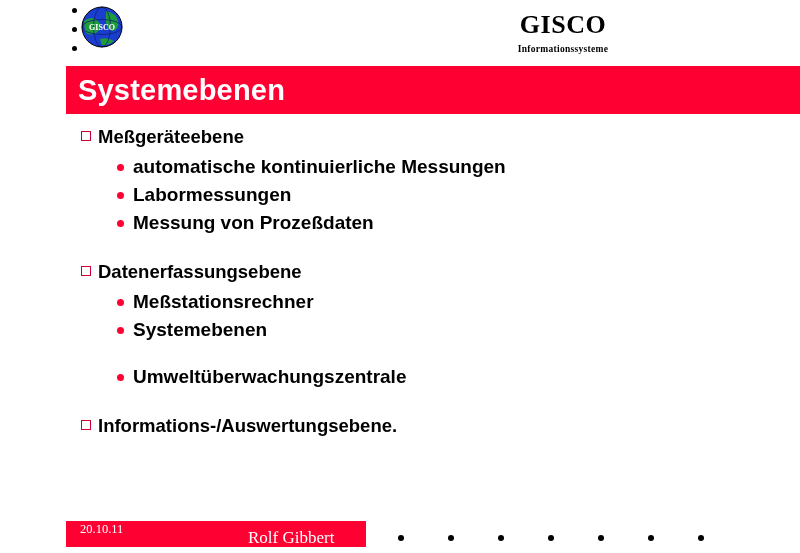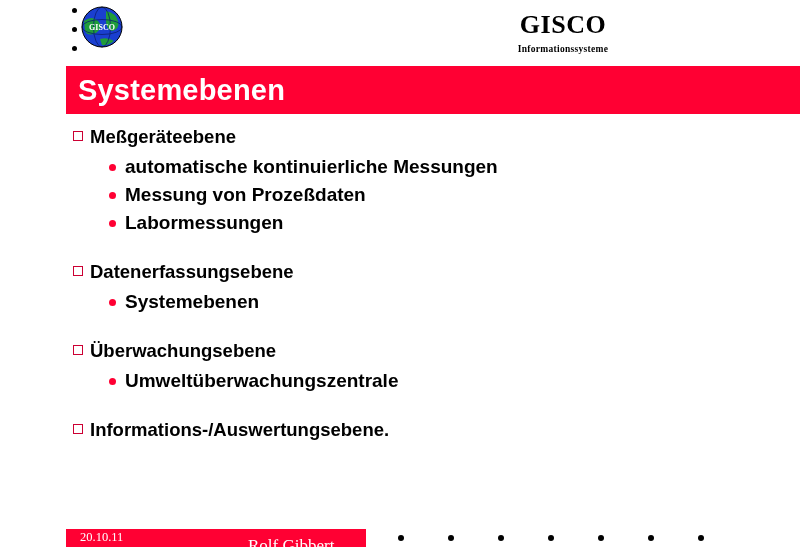--- a/index.html
+++ b/index.html
@@ -84,21 +84,21 @@
     color: #ffffff;
     font-size: 29px;
     font-weight: bold;
     padding-left: 12px;
     letter-spacing: 0.2px;
   }
 
   
   .content {
     position: absolute;
-    left: 8px;
+    left: 16px;
     top: 126px;
     width: 672px;
   }
   .group {
     margin-bottom: 10px;
   }
   .lvl1 {
     position: relative;
     padding-left: 82px;
     min-height: 26px;
@@ -140,21 +140,21 @@
     line-height: 18px;
   }
   .group-gap { height: 18px; }
 
   
   .footer {
     position: absolute;
     left: 66px;
     bottom: 6px;
     width: 300px;
-    height: 18px;
+    height: 26px;
     background: #ff0033;
   }
   .footer-date {
     position: absolute;
     left: 14px;
     top: 1px;
     color: #ffffff;
     font-family: "Liberation Serif", serif;
     font-size: 12.5px;
   }
@@ -224,48 +224,48 @@
     <div class="lvl1">
       <span class="sq"></span>
       <span class="lvl1-text">Meßgeräteebene</span>
     </div>
     <div class="lvl2">
       <span class="dot"></span>
       <span class="lvl2-text">automatische kontinuierliche Messungen</span>
     </div>
     <div class="lvl2">
       <span class="dot"></span>
+      <span class="lvl2-text">Labormessungen</span>
+    </div>
+    <div class="lvl2">
+      <span class="dot"></span>
       <span class="lvl2-text">Messung von Prozeßdaten</span>
-    </div>
-    <div class="lvl2">
-      <span class="dot"></span>
-      <span class="lvl2-text">Labormessungen</span>
     </div>
   </div>
 
   <div class="group-gap"></div>
 
   <div class="group">
     <div class="lvl1">
       <span class="sq"></span>
       <span class="lvl1-text">Datenerfassungsebene</span>
     </div>
     <div class="lvl2">
       <span class="dot"></span>
+      <span class="lvl2-text">Meßstationsrechner</span>
+    </div>
+    <div class="lvl2">
+      <span class="dot"></span>
       <span class="lvl2-text">Systemebenen</span>
     </div>
   </div>
 
   <div class="group-gap"></div>
 
   <div class="group">
-    <div class="lvl1">
-      <span class="sq"></span>
-      <span class="lvl1-text">Überwachungsebene</span>
-    </div>
     <div class="lvl2">
       <span class="dot"></span>
       <span class="lvl2-text">Umweltüberwachungszentrale</span>
     </div>
   </div>
 
   <div class="group-gap"></div>
 
   <div class="group">
     <div class="lvl1">

